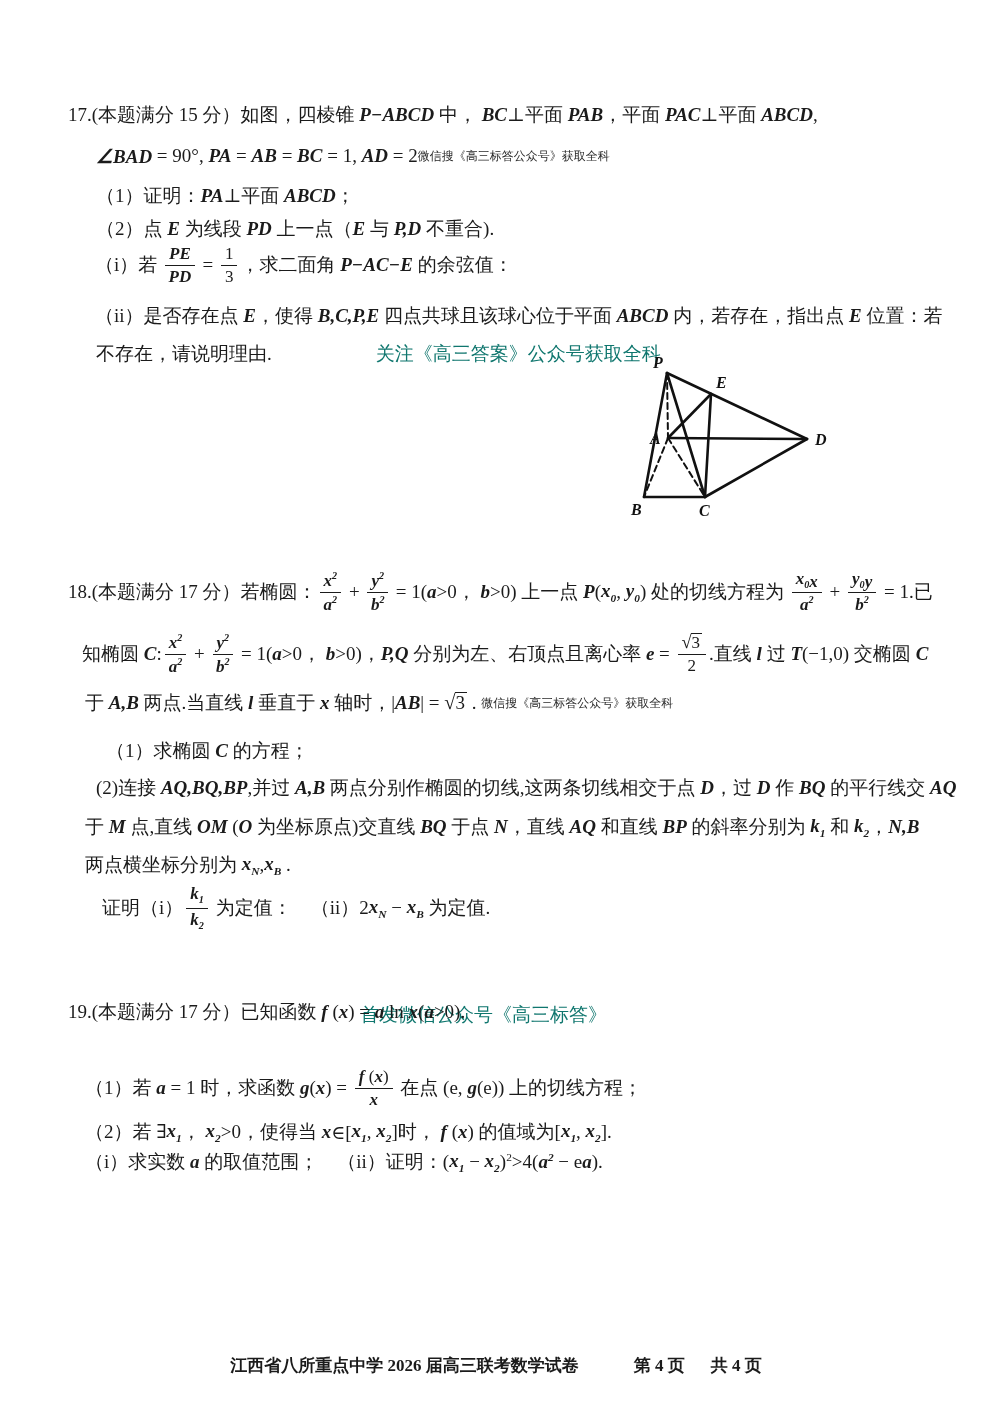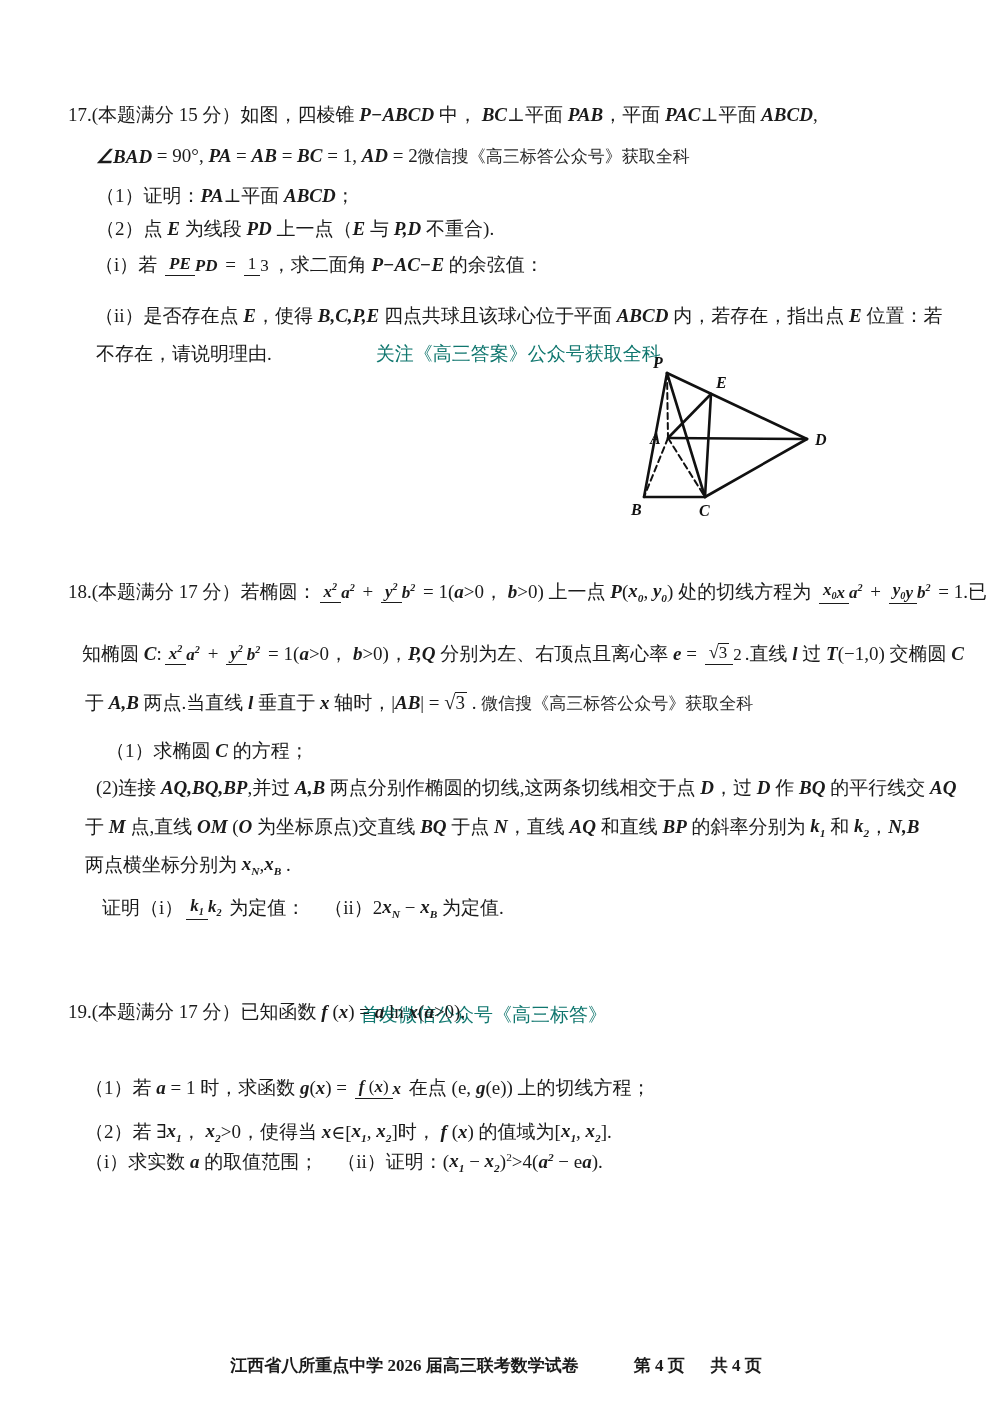--- a/index.html
+++ b/index.html
@@ -8,24 +8,24 @@
     font-family:"Liberation Serif","DejaVu Serif",serif;color:#1b1b1b;
     overflow:hidden;
   }
   .page{position:absolute;inset:0;background:#fff;}
   .line{
     position:absolute;display:flex;align-items:center;
     font-size:19px;height:26px;white-space:nowrap;
   }
   .line span{white-space:pre;}
   .it{font-style:italic;font-weight:600;font-family:"Liberation Serif",serif;}
-  .wm{font-family:"Liberation Sans","DejaVu Sans",sans-serif;font-size:17px;color:#2a2a2a;font-weight:400;}
+  .wm{font-family:"Liberation Sans","DejaVu Sans",sans-serif;font-size:12px;color:#2a2a2a;font-weight:400;}
   .red{color:#0f766e;font-family:"Liberation Sans","DejaVu Sans",sans-serif;font-weight:400;}
   .frac{
-    display:inline-flex;flex-direction:row;align-items:center;
+    display:inline-flex;flex-direction:column;align-items:center;
     margin:0 3px;font-size:17px;line-height:1.15;
   }
   .frac .num{padding:0 4px 1px;border-bottom:1.5px solid #1b1b1b;display:inline-flex;align-items:flex-end;}
   .frac .den{padding-top:1px;display:inline-flex;align-items:flex-start;}
   .sqrt{display:inline-flex;align-items:flex-start;}
   .sqrt .rad{font-size:1.08em;line-height:1;}
   .sqrt .radbody{border-top:1.6px solid #1b1b1b;padding:0 2px 0 1px;margin-left:-1px;line-height:1.1;}
   sup,sub{font-size:0.60em;font-weight:inherit;}
   sup{vertical-align:super;}
   sub{vertical-align:sub;}

